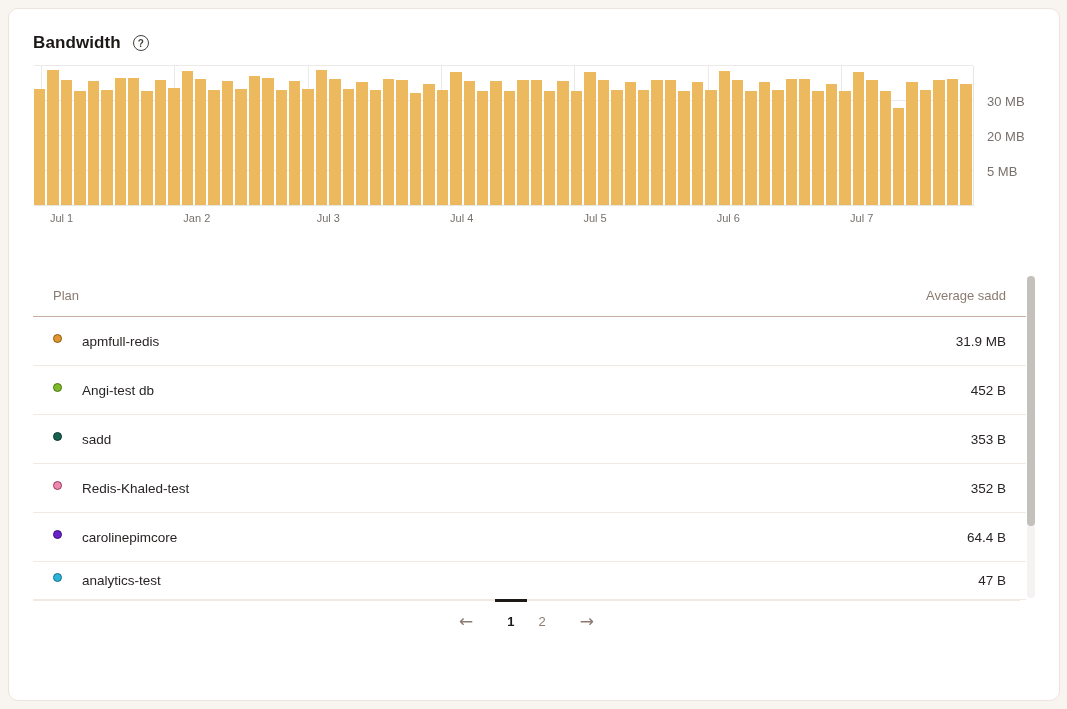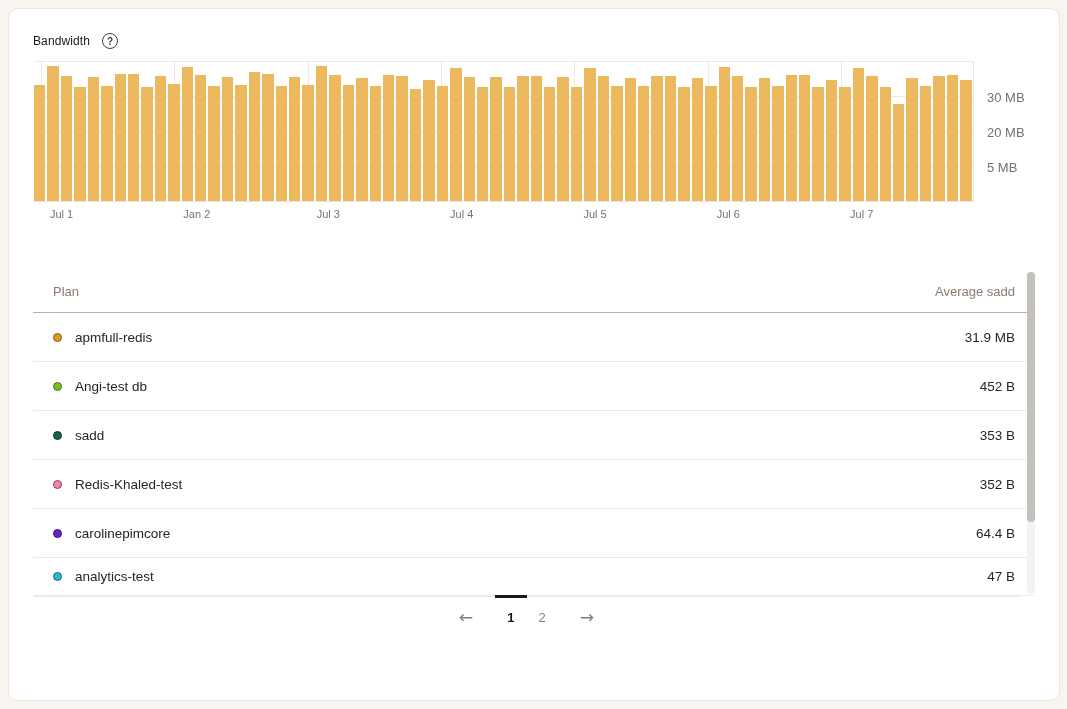--- a/index.html
+++ b/index.html
@@ -14,22 +14,22 @@
     position: absolute;
     left: 8px; top: 8px; right: 7px; bottom: 8px;
     background: #FFFFFF;
     border: 1px solid #EDE4DD;
     border-radius: 10px;
     padding: 24px;
   }
   
   .hdr-row { display: flex; align-items: center; gap: 12px; }
   .title {
-    font-size: 12px;
-    font-weight: 400;
+    font-size: 17px;
+    font-weight: 700;
     color: #1C1917;
     letter-spacing: .1px;
   }
   .help {
     width: 16px; height: 16px;
     border: 1.4px solid #44403C;
     border-radius: 50%;
     display: flex; align-items: center; justify-content: center;
     font-size: 10px; font-weight: 700; color: #44403C;
     cursor: pointer;
@@ -62,38 +62,38 @@
   .xlab {
     position: absolute; top: 146px;
     font-size: 11px; color: #78716C; white-space: nowrap;
   }
   .ylab {
     position: absolute; left: 954px;
     font-size: 13px; color: #78716C; white-space: nowrap;
     transform: translateY(-50%);
   }
   
-  .table-wrap { margin-top: 50px; position: relative; padding-right: 0; }
+  .table-wrap { margin-top: 50px; position: relative; padding-right: 9px; }
   .thead {
     display: flex; justify-content: space-between; align-items: center;
     height: 43px;
     padding: 0 20px;
     border-bottom: 1px solid #C7ADA2;
     font-size: 13px; color: #8C7A71;
   }
   .trow {
     display: flex; justify-content: space-between; align-items: center;
     height: 49px;
     padding: 0 20px;
     border-bottom: 1px solid #F1EAE3;
     font-size: 13.5px; color: #292524;
     cursor: pointer;
   }
   .trow:last-child { height: 38px; }
-  .plan-cell { display: flex; align-items: center; gap: 13px; }
+  .plan-cell { display: flex; gap: 20px; }
   .dot { width: 9px; height: 9px; border-radius: 50%; border: 1.6px solid; }
   .usage-cell { text-align: right; }
   
   .sbar-track {
     position: absolute; right: 0; top: 2px; bottom: 2px; width: 8px;
     background: #F5F3F1; border-radius: 4px;
   }
   .sbar-thumb {
     position: absolute; right: 0; top: 2px; width: 8px; height: 250px;
     background: #C4C0BC; border-radius: 4px;

